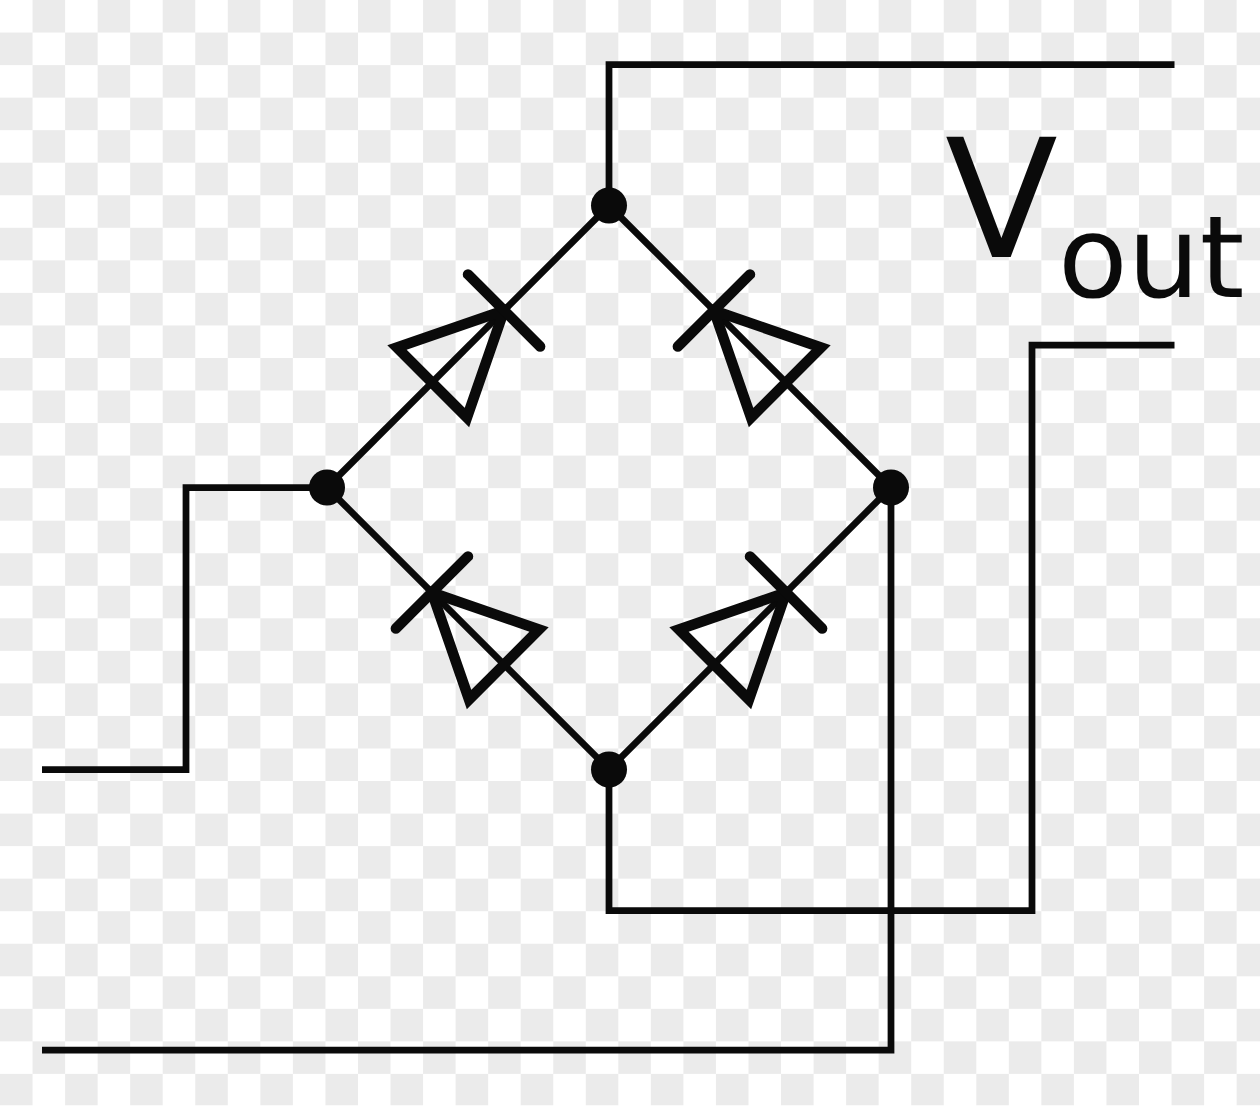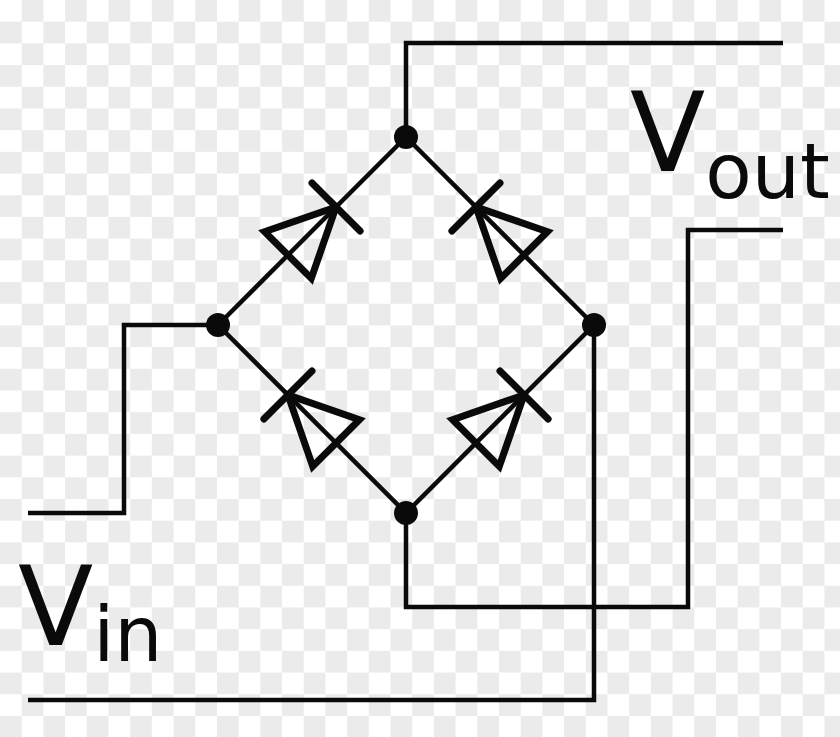--- a/index.html
+++ b/index.html
@@ -106,17 +106,14 @@
     <circle class="junction" cx="406" cy="137" r="12"></circle>
     <circle class="junction" cx="594" cy="325" r="12"></circle>
     <circle class="junction" cx="406" cy="513" r="12"></circle>
     <circle class="junction" cx="218" cy="325" r="12"></circle>
   </svg>
 
   <div class="vlabel vlabel-vout">
     <span class="vmain">V</span><span class="vsub vsub-out">out</span>
   </div>
 
-  <div class="vlabel vlabel-vin">
-    <span class="vmain">V</span><span class="vsub vsub-in">in</span>
-  </div>
 
 </div>
 
 </body></html>

